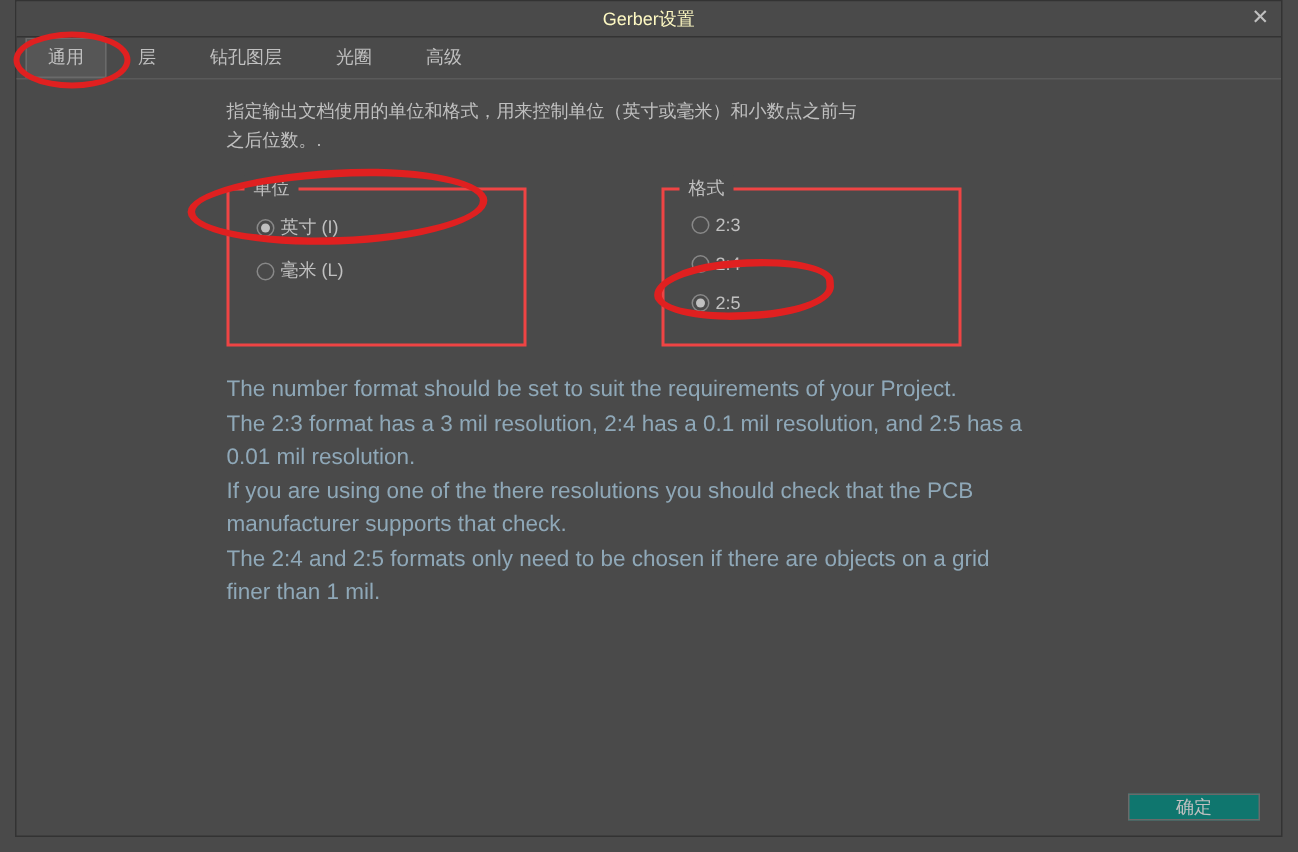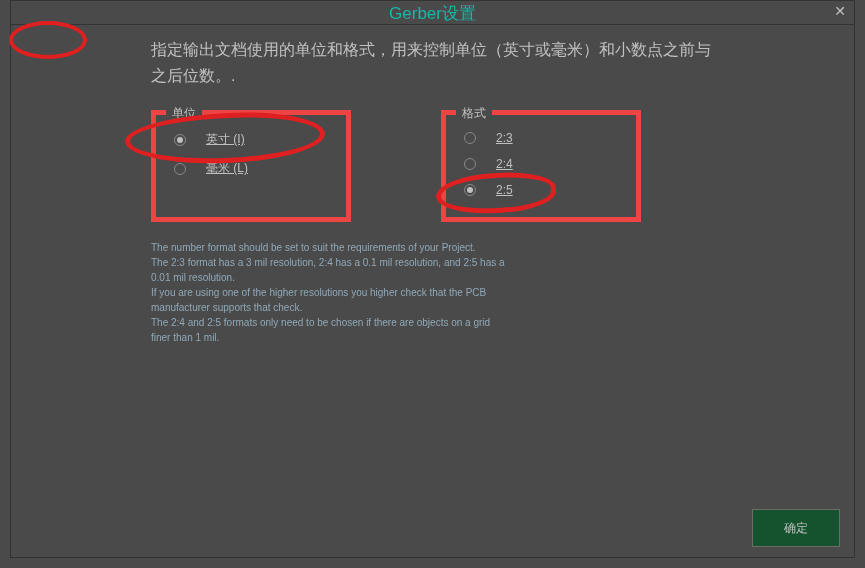--- a/index.html
+++ b/index.html
@@ -23,22 +23,22 @@
   .titlebar {
     height: 24px;
     background: #4a4a4a;
     border-bottom: 1px solid #333;
     position: relative;
   }
   .title {
     position: absolute;
     left: 50%; top: 50%;
     transform: translate(-50%, -50%);
-    color: #14b8a6;
-    font-size: 17px;
+    color: #fef9c3;
+    font-size: 12px;
   }
   .close-x {
     position: absolute;
     right: 8px; top: 2px;
     color: #c0c0c0;
     font-size: 14px;
     cursor: pointer;
   }
   .tabs {
     height: 28px;
@@ -57,83 +57,82 @@
   }
   .tab.active {
     background: #565656;
     border: 1px solid #6a6a6a;
   }
   .content {
     padding: 12px 14px 0 140px;
   }
   .desc {
     color: #c0c0c0;
-    font-size: 16px;
+    font-size: 12px;
     line-height: 1.6;
     margin-bottom: 22px;
   }
   .groups {
     display: flex;
     gap: 90px;
     margin-bottom: 18px;
   }
   .group {
-    border: 5px solid #ef4444;
+    border: 2px solid #ef4444;
     padding: 10px 18px 14px 18px;
     position: relative;
     min-width: 200px;
-    text-decoration: underline;
   }
   .group-label {
     position: absolute;
     top: -10px;
     left: 10px;
     background: #4a4a4a;
     padding: 0 6px;
     font-size: 12px;
     color: #c0c0c0;
   }
   .radio-row {
     display: flex;
     align-items: center;
-    gap: 20px;
+    gap: 4px;
     padding: 6px 0;
     cursor: pointer;
   }
   .radio-dot {
     width: 12px; height: 12px;
     border-radius: 50%;
     border: 1px solid #888;
     display: inline-flex;
     align-items: center;
     justify-content: center;
   }
   .radio-dot.checked::after {
     content: "";
     width: 6px; height: 6px;
     border-radius: 50%;
     background: #c0c0c0;
   }
   .help {
     color: #8fa8b8;
-    font-size: 10px;
+    font-size: 15px;
     line-height: 1.5;
     max-width: 640px;
   }
   .footer {
     position: absolute;
     bottom: 10px;
     right: 14px;
     display: flex;
     gap: 22px;
   }
   .btn {
     min-width: 88px;
-    height: 38px;
-    background: #14532d;
+    height: 18px;
+    background: #0f766e;
     border: 1px solid #6a6a6a;
     color: #c0c0c0;
     font-size: 12px;
     display: inline-flex;
     align-items: center;
     justify-content: center;
     cursor: pointer;
   }
   .circled-1 {
     position: absolute;
@@ -165,20 +164,27 @@
 </head>
 <body>
 
 <div class="window">
 
   <div class="titlebar">
     <div class="title">Gerber设置</div>
     <div class="close-x">✕</div>
   </div>
 
+  <div class="tabs">
+    <div class="tab active"><span>通用</span></div>
+    <div class="tab"><span>层</span></div>
+    <div class="tab"><span>钻孔图层</span></div>
+    <div class="tab"><span>光圈</span></div>
+    <div class="tab"><span>高级</span></div>
+  </div>
 
   <div class="content">
     <div class="desc">
       <span>指定输出文档使用的单位和格式，用来控制单位（英寸或毫米）和小数点之前与</span><br>
       <span>之后位数。.</span>
     </div>
 
     <div class="groups">
 
       <div class="group">
@@ -208,21 +214,21 @@
           <span>2:5</span>
         </div>
       </div>
 
     </div>
 
     <div class="help">
       <span>The number format should be set to suit the requirements of your Project.</span><br>
       <span>The 2:3 format has a 3 mil resolution, 2:4 has a 0.1 mil resolution, and 2:5 has a</span><br>
       <span>0.01 mil resolution.</span><br>
-      <span>If you are using one of the higher resolutions you higher check that the PCB</span><br>
+      <span>If you are using one of the there resolutions you should check that the PCB</span><br>
       <span>manufacturer supports that check.</span><br>
       <span>The 2:4 and 2:5 formats only need to be chosen if there are objects on a grid</span><br>
       <span>finer than 1 mil.</span>
     </div>
   </div>
 
   <div class="footer">
     <div class="btn">
         <span>确定</span>
       </div>

